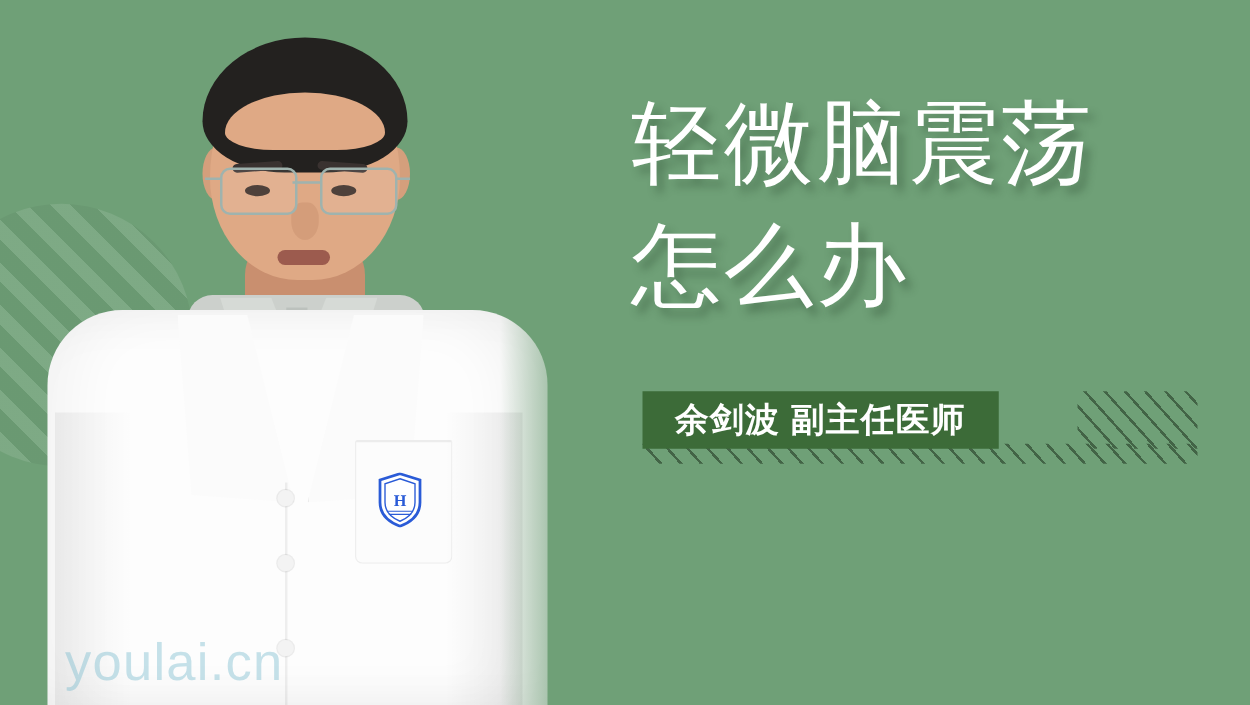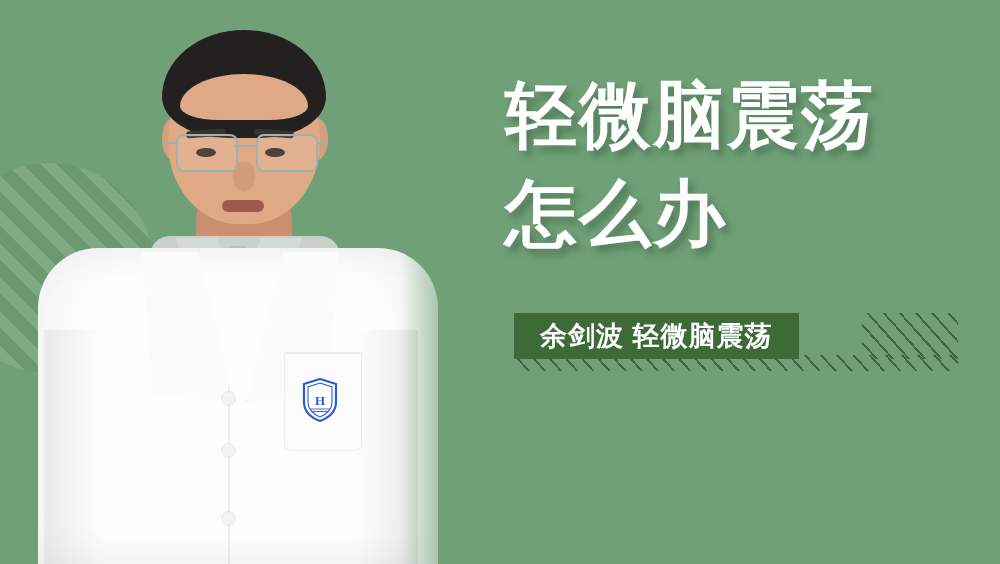--- a/index.html
+++ b/index.html
@@ -317,21 +317,21 @@
 
   
   .title {
     position: absolute;
     left: 505px;
     top: 66px;
     width: 470px;
     color: #ffffff;
     font-size: 72px;
     line-height: 98px;
-    font-weight: 700;
+    font-weight: 400;
     letter-spacing: 2px;
     text-shadow: 5px 6px 7px rgba(40,70,45,0.40);
     white-space: pre-line;
   }
 
   .name-badge {
     position: absolute;
     left: 514px;
     top: 313px;
     height: 46px;
@@ -466,18 +466,19 @@
 
   <div class="photo-feather"></div>
 
   <div class="title">轻微脑震荡
 怎么办</div>
 
   <div class="stripes-right"></div>
   <div class="stripes-bottom"></div>
 
   <div class="name-badge">
-    <span>余剑波  轻微脑震荡</span>
+    <span>余剑波  副主任医师</span>
   </div>
 
 
+  <div class="watermark">youlai.cn</div>
 
 </div>
 
 </body></html>

